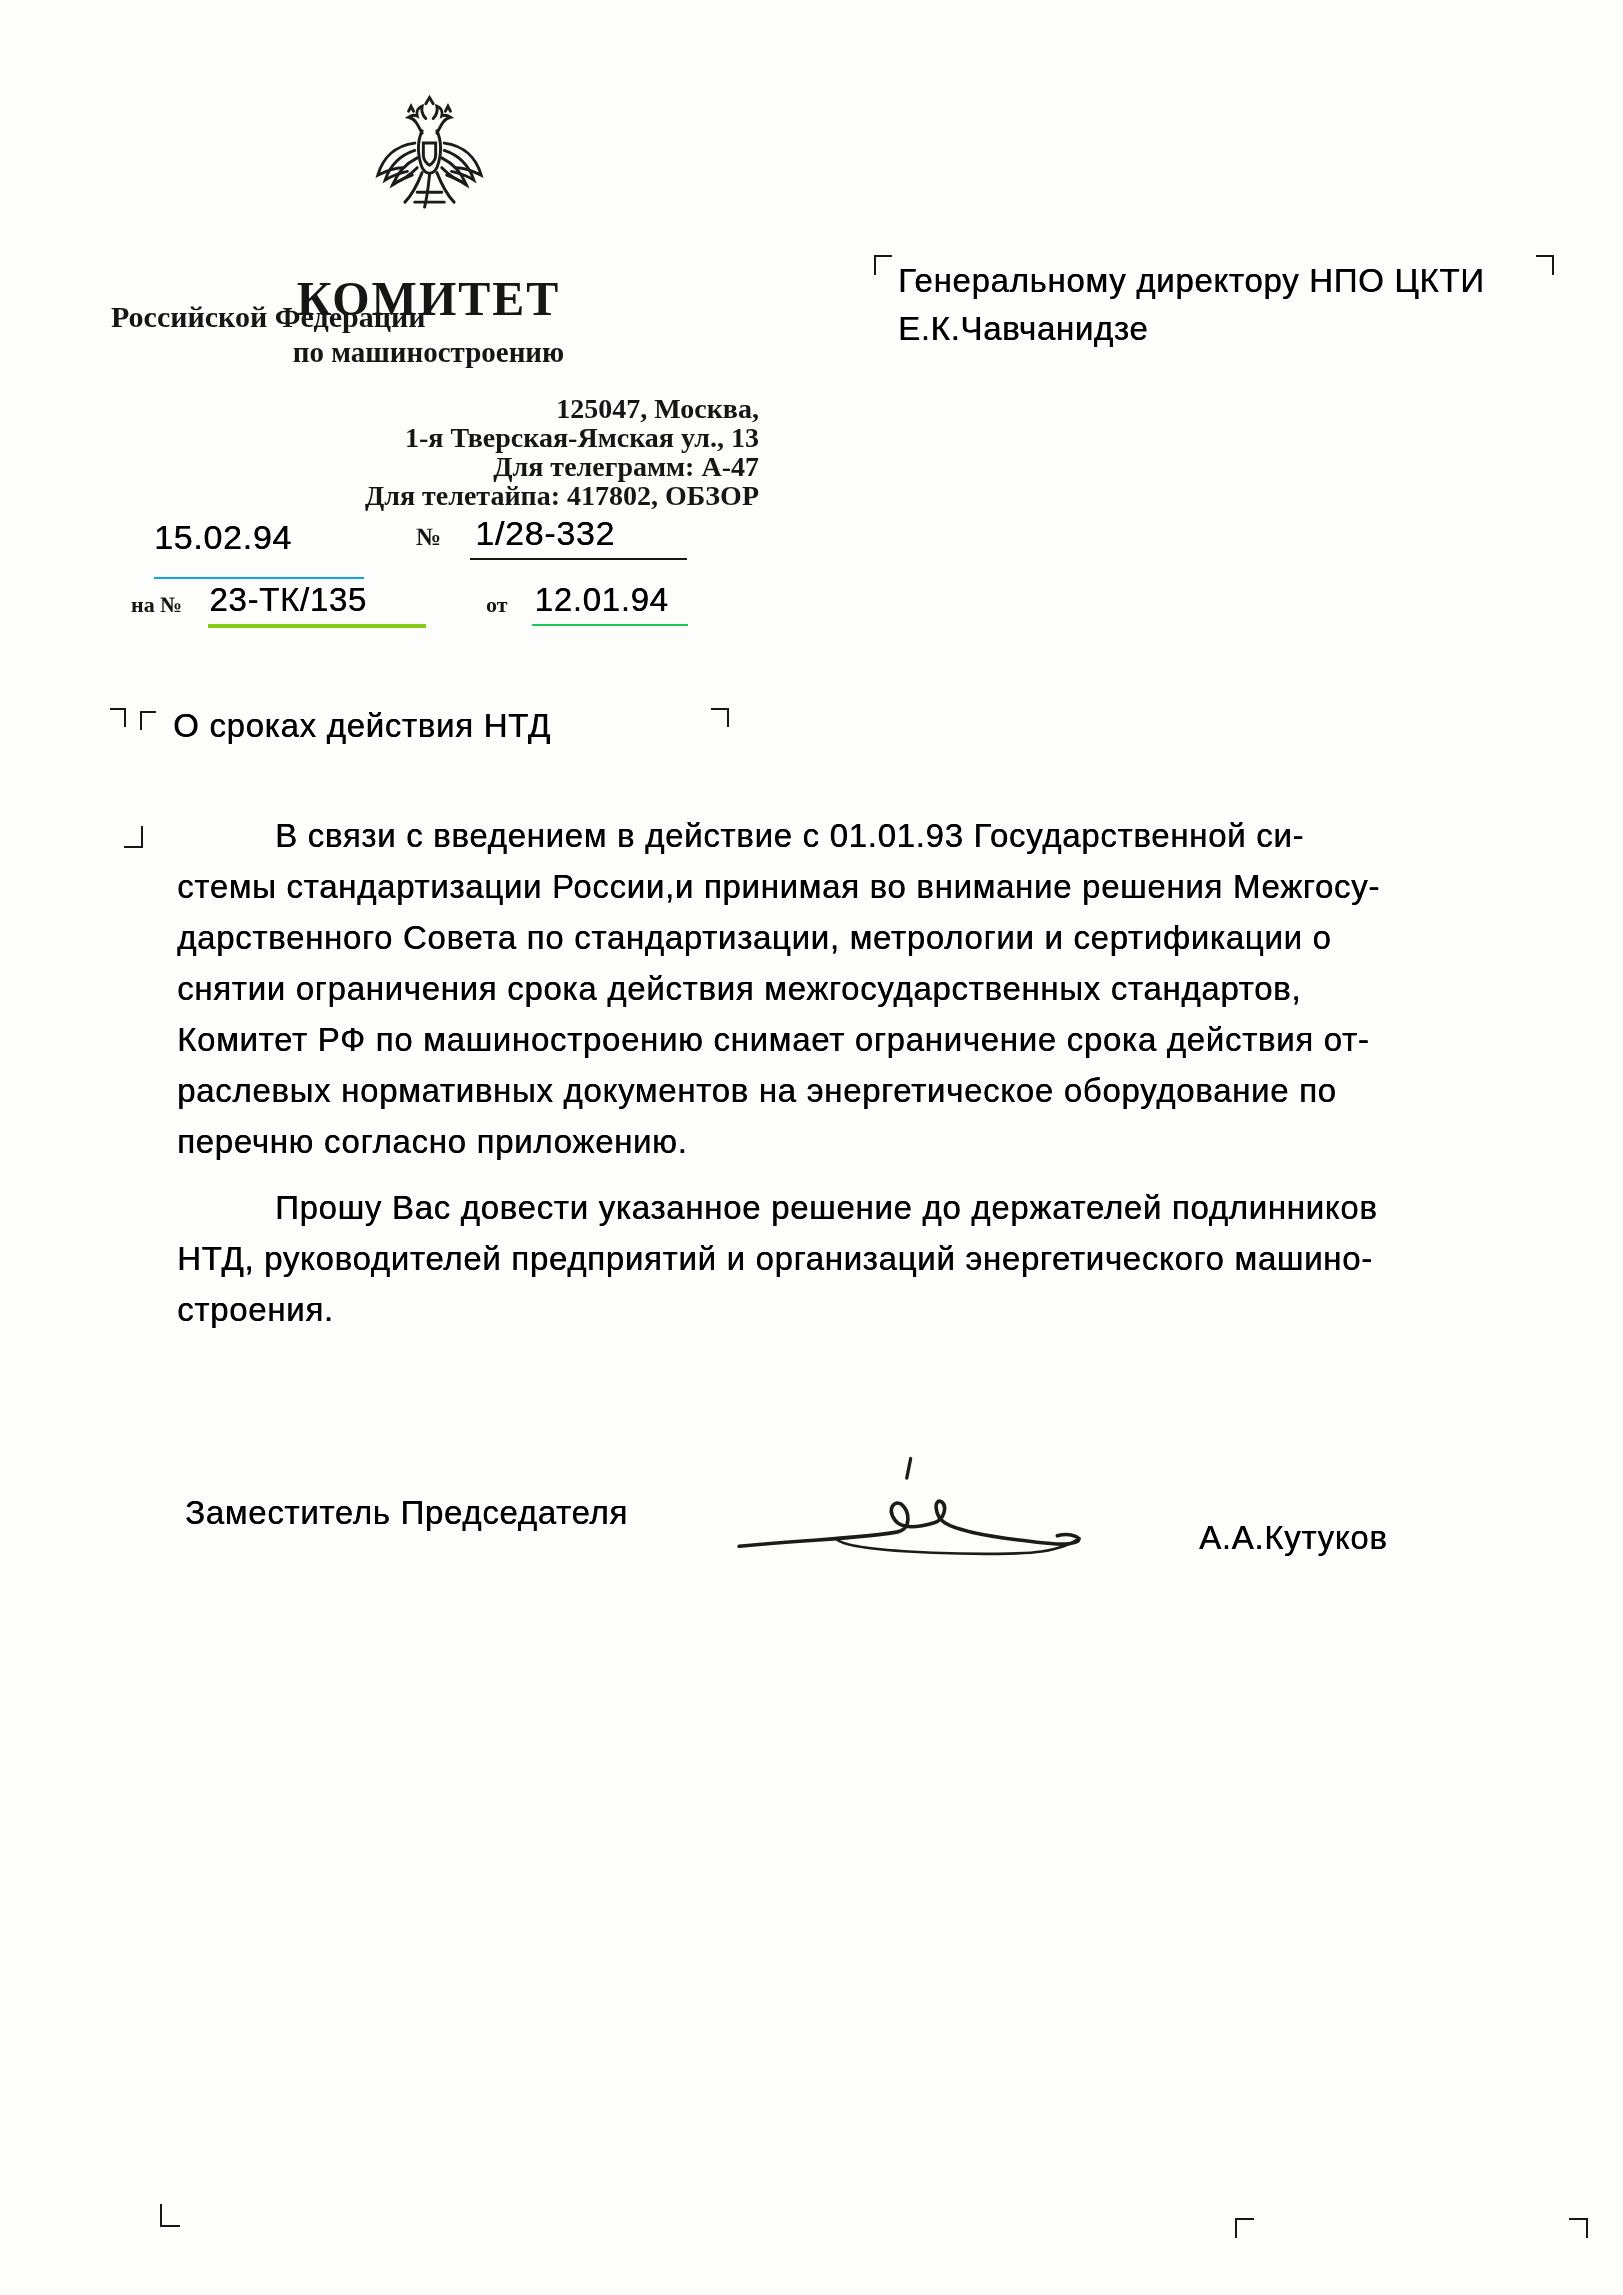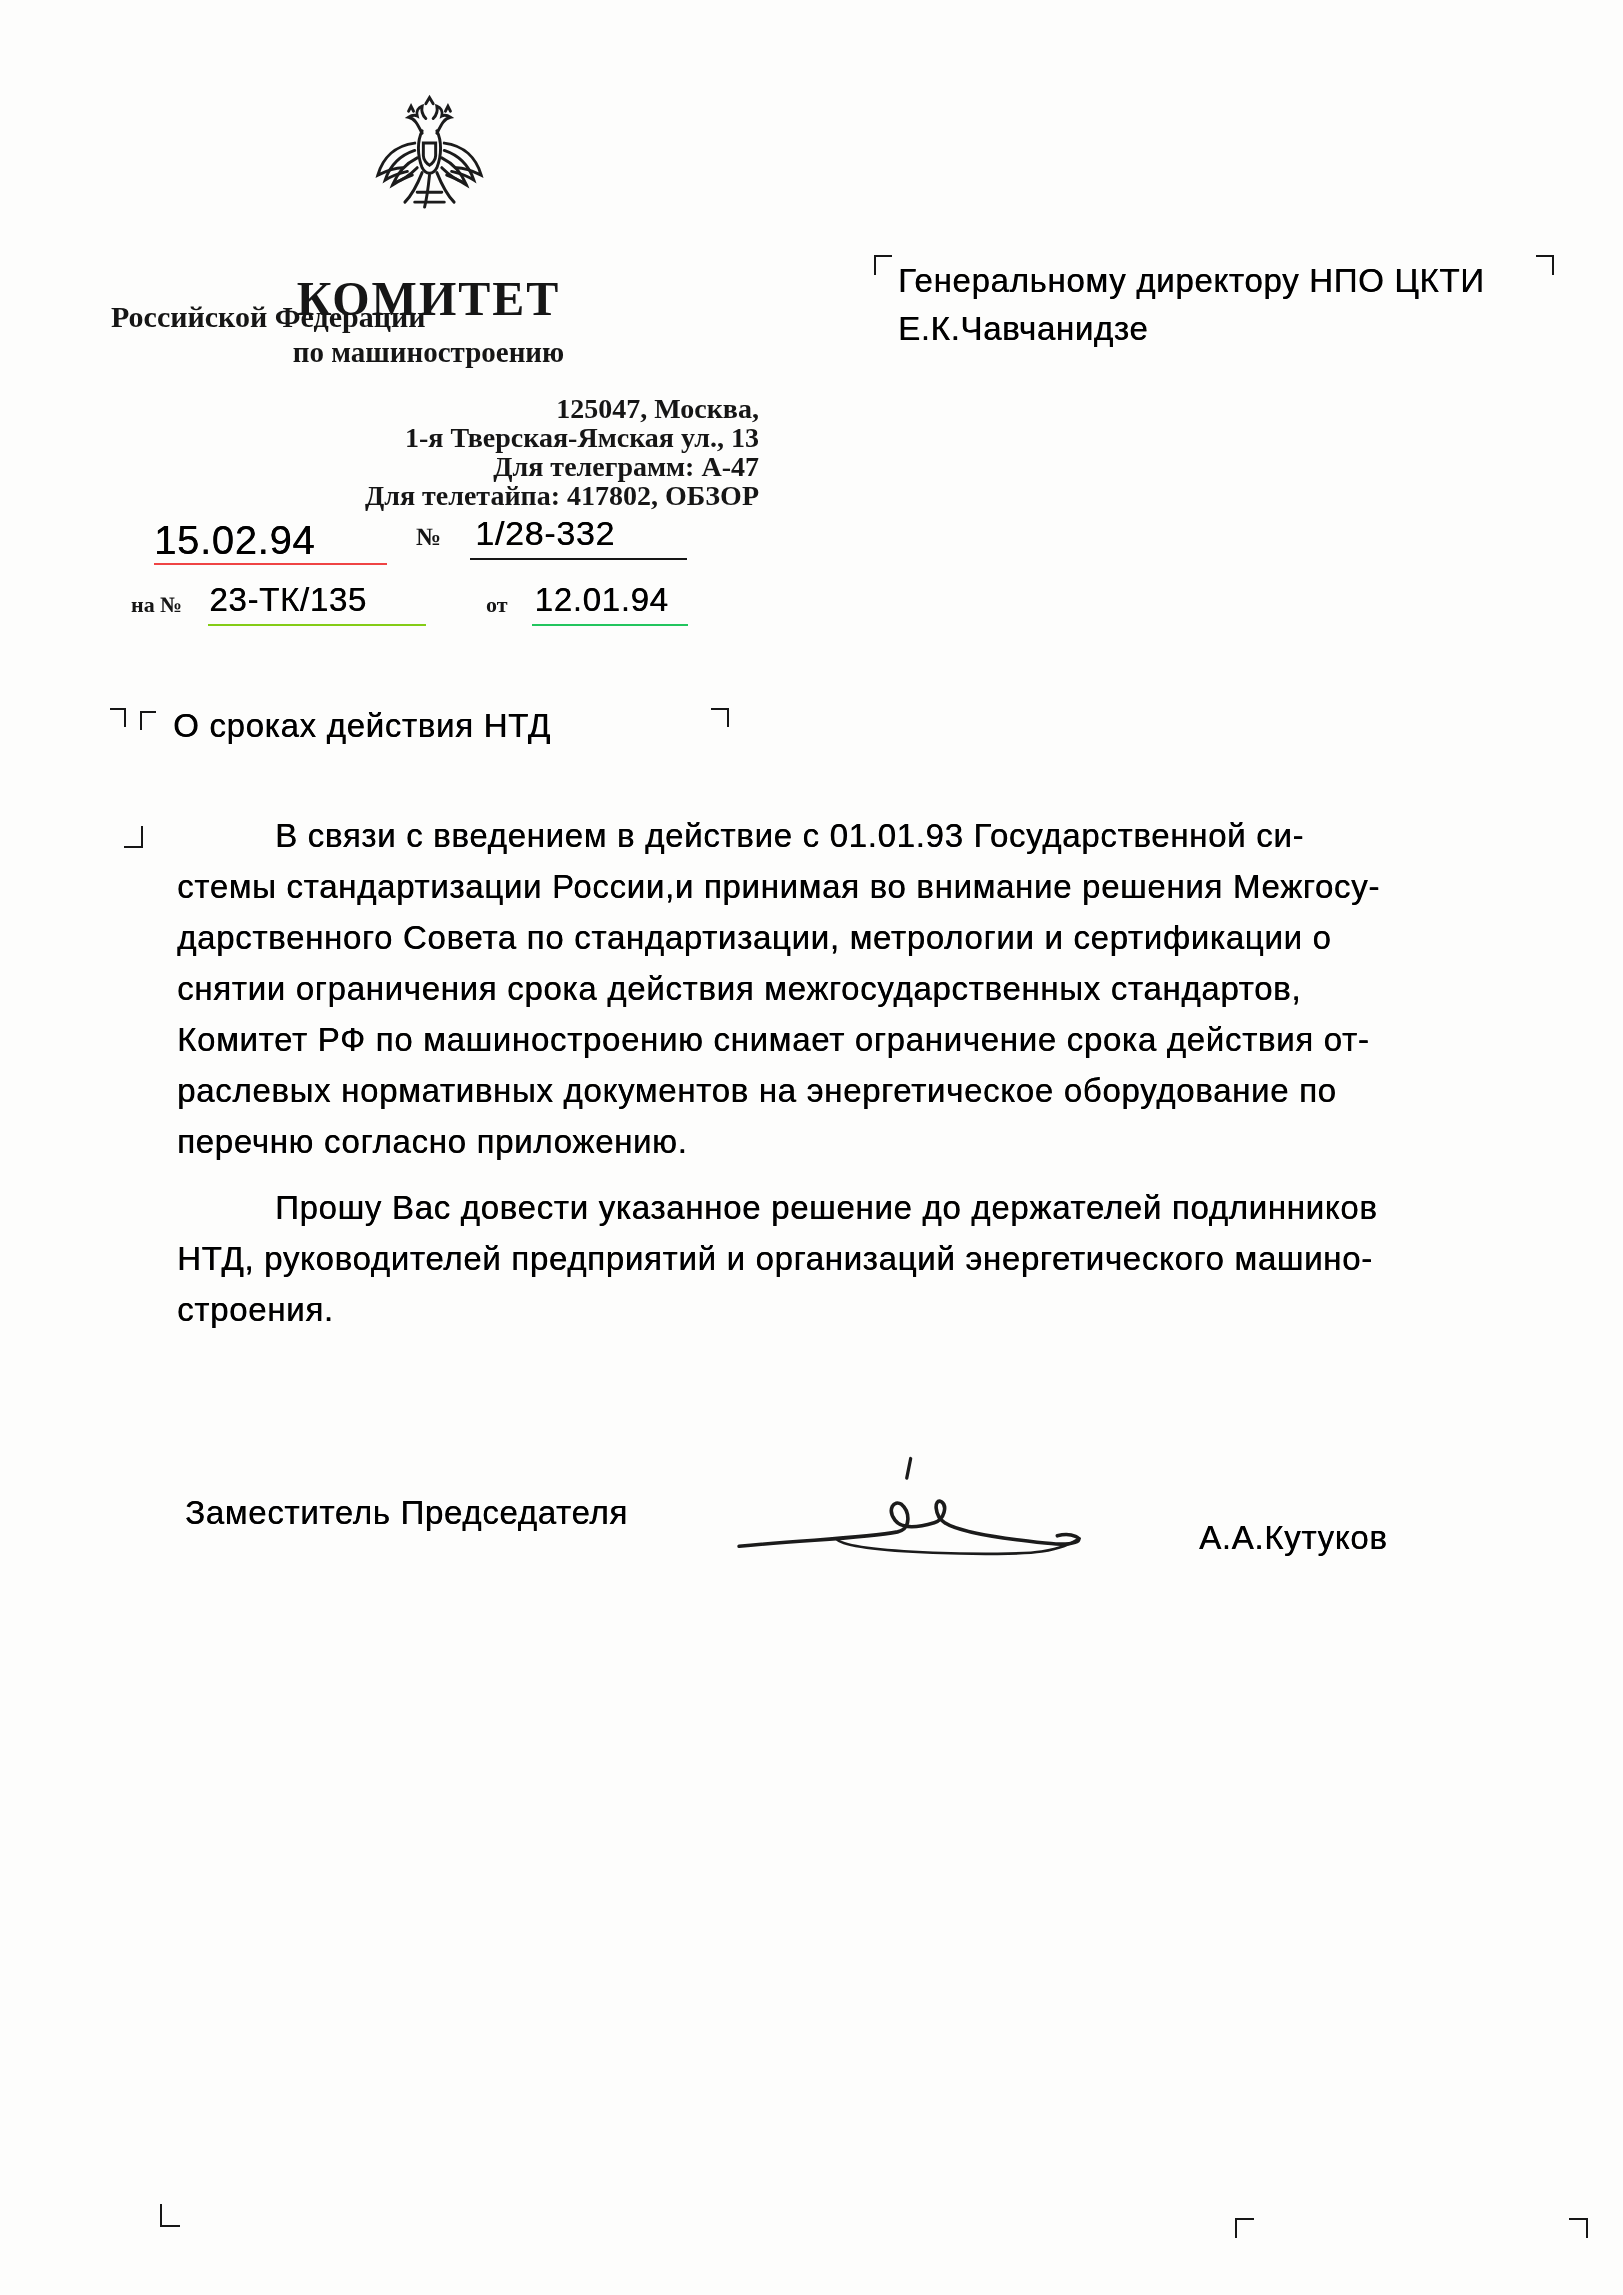--- a/index.html
+++ b/index.html
@@ -29,25 +29,25 @@
     color: #161616;
   }
   .abs { position: absolute; }
   .pre { white-space: pre-line; }
 
   .org-name   { left: 111px; top: 243px;  width: 635px; text-align: center; font-size: 48px; letter-spacing: 2px; margin-top: 28px; }
   .org-line2  { left: 111px; top: 300px;  width: 635px; text-align: left; font-size: 30px; }
   .org-line3  { left: 111px; top: 336px;  width: 635px; text-align: center; font-size: 29px; }
   .org-addr   { left: 98px; top: 394px;  width: 661px; text-align: right; font-size: 28px; line-height: 29px; }
 
-  .ref-date       { left: 154px;  top: 518px;  font-size: 40px; border-bottom: 2px solid #ef4444; padding: 0 72px 0 0; }
+  .ref-date       { left: 154px;  top: 518px;  font-size: 34px; border-bottom: 2px solid #0ea5e9; padding: 0 72px 20px 0; }
   .ref-no-label   { left: 416px;  top: 523px;  font-size: 25px; font-weight: 700; }
   .ref-number     { left: 470px;  top: 514px;  font-size: 34px; border-bottom: 2px solid #161616; padding: 0 72px 5.2px 5.2px; }
   .reply-label    { left: 131px;  top: 592px;  font-size: 22px; font-weight: 700; }
-  .reply-number   { left: 208px;  top: 581px;  font-size: 33px; border-bottom: 2px solid #84cc16; padding: 0 59px 5.2px 1.3px; }
+  .reply-number   { left: 208px;  top: 581px;  font-size: 33px; border-bottom: 4px solid #84cc16; padding: 0 59px 5.2px 1.3px; }
   .reply-from     { left: 486px;  top: 592px;  font-size: 22px; font-weight: 700; }
   .reply-date     { left: 532px;  top: 581px;  font-size: 33px; border-bottom: 2px solid #22c55e; padding: 0 19.6px 5.2px 2.6px; }
 
   .addressee { left: 898px; top: 257px; width: 654px; font-size: 33px; line-height: 48px; }
 
   .subject { left: 173px; top: 707px; font-size: 33px; }
 
   .para { left: 177px; width: 1381px; font-size: 33px; line-height: 51px; }
   .p1 { top: 810px; text-indent: 98px; }
   .p2 { top: 1182px; text-indent: 98px; }

